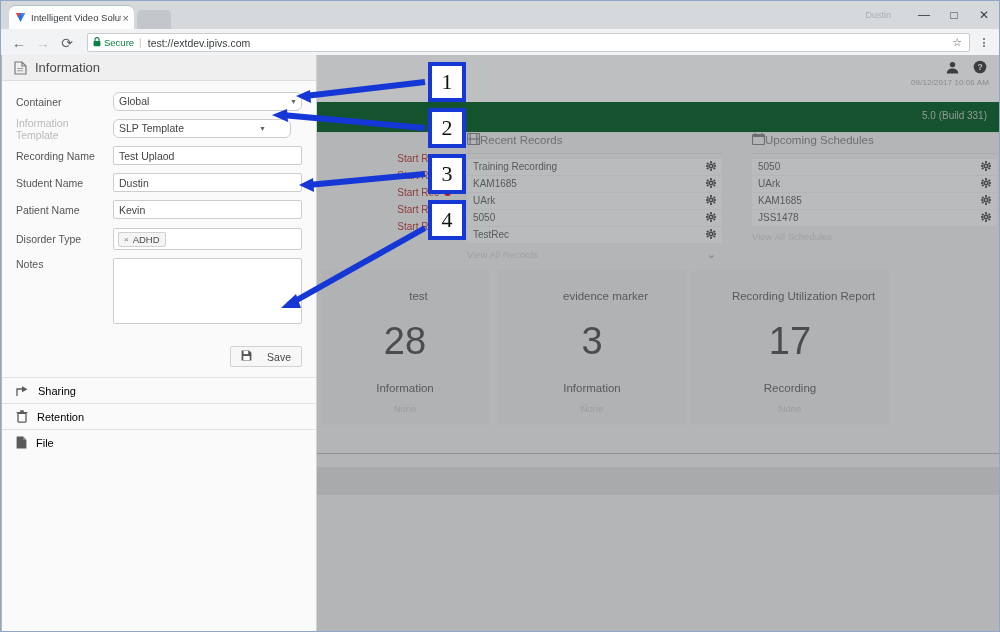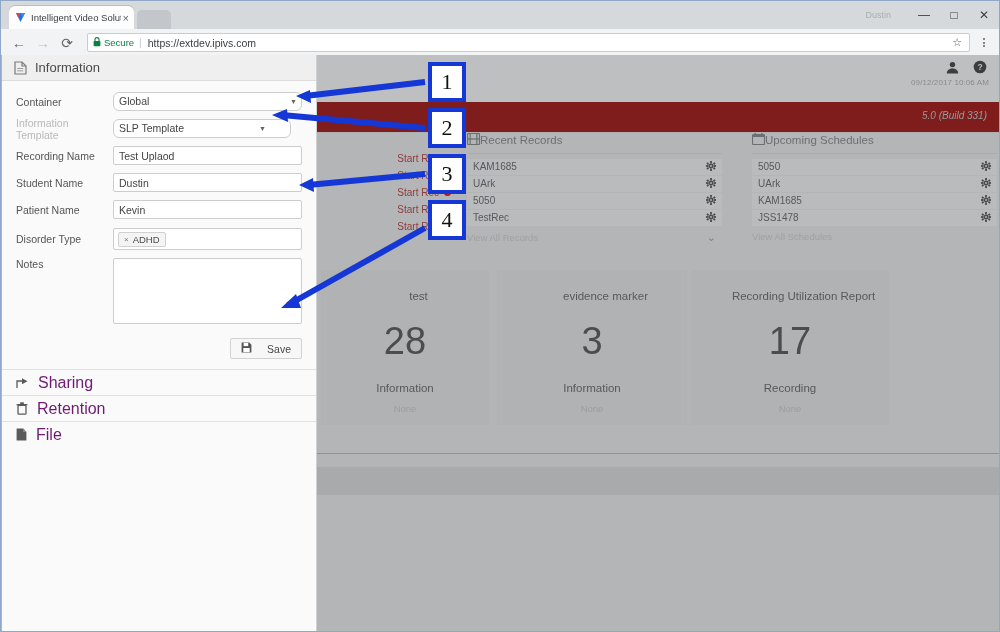--- a/index.html
+++ b/index.html
@@ -129,50 +129,50 @@
   .tag .x { font-size: 8px; color: #777; cursor: pointer; }
   .notesarea {
     width: 100%; height: 66px; background: #fff; border: 1px solid #cdcdcd;
     border-radius: 2px; resize: none; font-size: 10.5px; color: #444;
     padding: 4px 5px; font-family: "Liberation Sans", sans-serif;
   }
   .saverow { display: flex; justify-content: flex-end; padding: 4px 14px 10px 0; }
   .savebtn {
     background: #f7f7f7; border: 1px solid #d2d2d2; border-radius: 2px;
     height: 21px; padding: 0 10px; display: flex; align-items: center; gap: 15px;
-    font-size: 10.5px; color: #474747; cursor: pointer;
+    font-size: 10.5px; color: #474747; cursor: pointer; margin-top: 8px;
   }
   .sectionrow {
     height: 26px; border-top: 1px solid #e2e2e2;
     display: flex; align-items: center; padding-left: 14px; cursor: pointer;
     background: #fafafa;
   }
   .sectionrow .ico { margin-right: 9px; display: flex; }
-  .sectionrow .txt { font-size: 16px; color: #701a75; }
+  .sectionrow .txt { font-size: 11px; color: #000000; }
 
   
   .dash {
     position: absolute; left: 316px; top: 0; right: 0; bottom: 0;
     background: #b3b5b7;
   }
   .dash-topbar {
     position: absolute; left: 0; top: 0; right: 0; height: 47px;
     background: #bdbfc1;
   }
   .usericons {
     position: absolute; right: 12px; top: 5px;
     display: flex; align-items: center; gap: 14px;
   }
   .stamp {
     position: absolute; right: 10px; top: 23px;
     font-size: 8px; color: #898b8d; letter-spacing: .1px;
   }
   .buildrow {
     position: absolute; left: 0; top: 47px; right: 0; height: 31px;
-    background: #7f1d1d; border-bottom: 1px solid #aeb0b2; font-style: italic;
+    background: #14532d; border-bottom: 1px solid #aeb0b2;
   }
   .build {
     position: absolute; right: 12px; top: 8px; font-size: 10px; color: #979a9c;
   }
 
   .widgets { position: absolute; left: 0; top: 78px; right: 0; height: 130px; }
   .wcol { position: absolute; top: 0; }
   .wtitle {
     display: flex; align-items: center; 
     font-size: 11.5px; color: #6d7072; padding-bottom: 6px;
@@ -259,21 +259,21 @@
       <span class="navbtn">⟳</span>
       <div class="omnibox">
         <span class="lock">
           <svg width="8" height="10" viewBox="0 0 8 10">
               <path d="M2 4V2.6A2 2 0 0 1 6 2.6V4" fill="none" stroke="#0b8043" stroke-width="1.1"></path>
               <rect x="0.6" y="4" width="6.8" height="5.2" rx="0.8" fill="#0b8043"></rect>
             </svg>
         </span>
         <span class="secure">Secure</span>
         <span class="omnisep">|</span>
-        <span class="url">https://extdev.ipivs.com</span>
+        <span class="url">test://extdev.ipivs.com</span>
         <span class="star">☆</span>
       </div>
       <span class="kebab">
           <i></i>
           <i></i>
           <i></i>
         </span>
     </div>
   </div>
 
@@ -335,20 +335,36 @@
                   <rect x="0.5" y="0.5" width="12" height="11" rx="1" fill="none" stroke="#6d7072" stroke-width="1.2"></rect>
                   <rect x="2.6" y="0.5" width="1.2" height="11" fill="#6d7072"></rect>
                   <rect x="9.2" y="0.5" width="1.2" height="11" fill="#6d7072"></rect>
                   <rect x="0.5" y="5.4" width="12" height="1.2" fill="#6d7072"></rect>
                 </svg>
             </span>
             <span>Recent Records</span>
           </div>
           <div class="wrule"></div>
           <div id="recent-rows">
+              <div class="wrow">
+                <span class="nm">Training Recording</span>
+                <span><svg width="10" height="10" viewBox="0 0 10 10">
+                    <circle cx="5" cy="5" r="1.7" fill="none" stroke="#4a4b4d" stroke-width="1.5"></circle>
+                    <g fill="#4a4b4d">
+                      <rect x="4.1" y="0" width="1.8" height="2.4"></rect>
+                      <rect x="4.1" y="7.6" width="1.8" height="2.4"></rect>
+                      <rect x="0" y="4.1" width="2.4" height="1.8"></rect>
+                      <rect x="7.6" y="4.1" width="2.4" height="1.8"></rect>
+                      <rect x="0.9" y="1.6" width="1.8" height="2.2" transform="rotate(-45 1.8 2.7)"></rect>
+                      <rect x="7.3" y="6.2" width="1.8" height="2.2" transform="rotate(-45 8.2 7.3)"></rect>
+                      <rect x="7.3" y="1.6" width="1.8" height="2.2" transform="rotate(45 8.2 2.7)"></rect>
+                      <rect x="0.9" y="6.2" width="1.8" height="2.2" transform="rotate(45 1.8 7.3)"></rect>
+                    </g>
+                  </svg></span>
+              </div>
               <div class="wrow">
                 <span class="nm">KAM1685</span>
                 <span><svg width="10" height="10" viewBox="0 0 10 10">
                     <circle cx="5" cy="5" r="1.7" fill="none" stroke="#4a4b4d" stroke-width="1.5"></circle>
                     <g fill="#4a4b4d">
                       <rect x="4.1" y="0" width="1.8" height="2.4"></rect>
                       <rect x="4.1" y="7.6" width="1.8" height="2.4"></rect>
                       <rect x="0" y="4.1" width="2.4" height="1.8"></rect>
                       <rect x="7.6" y="4.1" width="2.4" height="1.8"></rect>
                       <rect x="0.9" y="1.6" width="1.8" height="2.2" transform="rotate(-45 1.8 2.7)"></rect>

